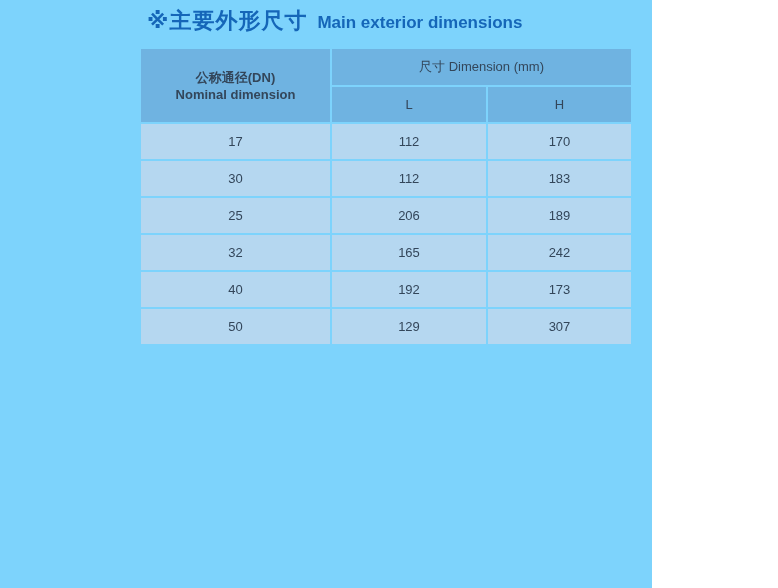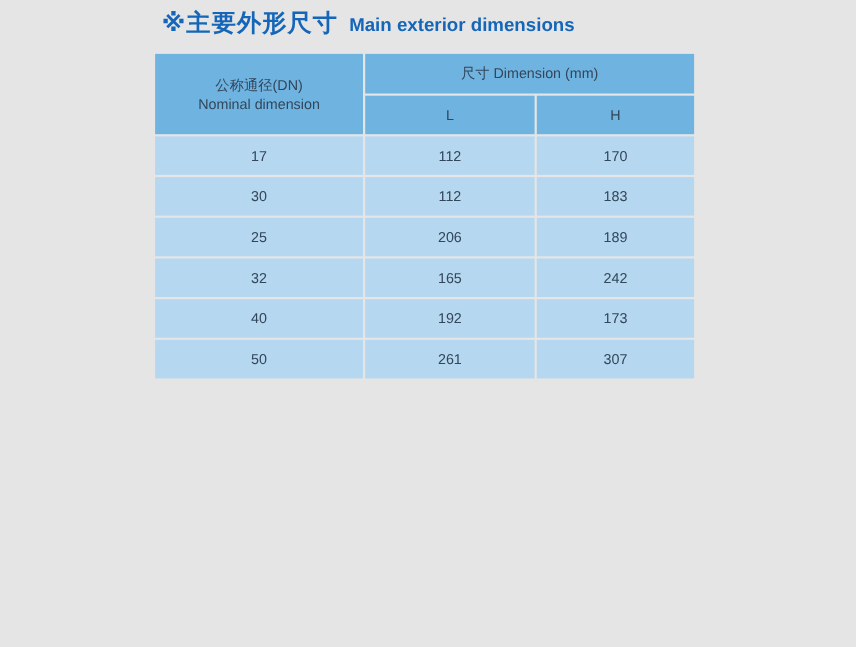--- a/index.html
+++ b/index.html
@@ -6,23 +6,23 @@
     margin: 0;
     padding: 0;
     background: #ffffff;
     width: 778px;
     height: 588px;
     font-family: "Liberation Sans", "DejaVu Sans", sans-serif;
     overflow: hidden;
   }
   .page {
     position: relative;
-    width: 778px;
+    width: 652px;
     height: 588px;
-    background: #e5e5e5;
+    background: #7dd3fc;
   }
   .title {
     position: absolute;
     left: 147px;
     top: 6px;
     white-space: nowrap;
     color: #1566b8;
   }
   .title .zh {
     font-size: 22px;
@@ -55,21 +55,21 @@
   }
   .cell {
     background: #b5d7f0;
   }
   .col-dn { width: 189px; }
   .col-l  { width: 154px; }
   .col-h  { width: 143px; }
   .row-h1 { height: 36px; }
   .row-h2 { height: 35px; }
   .row-data { height: 35px; }
-  .hdr-line { display: block; line-height: 17px; }
+  .hdr-line { display: block; line-height: 17px; font-weight: bold; }
 </style>
 </head>
 <body>
 
 <div class="page">
 
   <div class="title">
     <span class="zh">※主要外形尺寸</span><span class="en">Main exterior dimensions</span>
   </div>
 
@@ -106,19 +106,19 @@
       <td class="cell">165</td>
       <td class="cell">242</td>
     </tr>
     <tr class="row-data">
       <td class="cell">40</td>
       <td class="cell">192</td>
       <td class="cell">173</td>
     </tr>
     <tr class="row-data">
       <td class="cell">50</td>
-      <td class="cell">261</td>
+      <td class="cell">129</td>
       <td class="cell">307</td>
     </tr>
   </tbody>
     </table>
 
 </div>
 
 </body></html>

